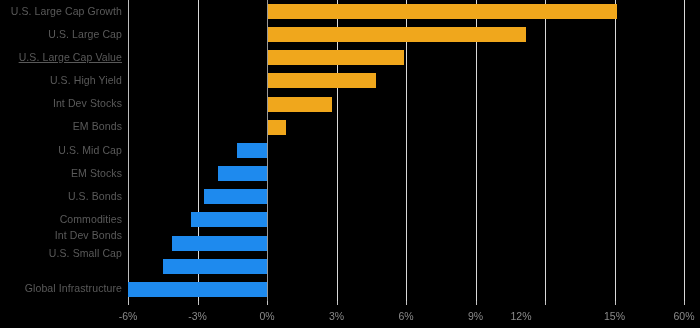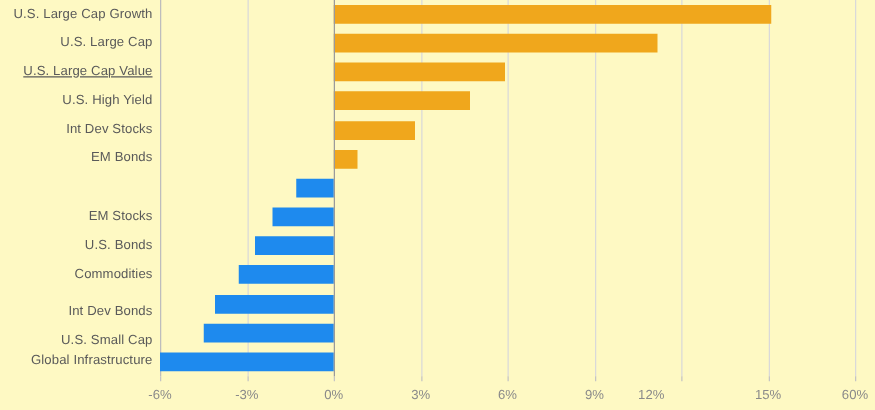--- a/index.html
+++ b/index.html
@@ -11,21 +11,21 @@
     width: 700px;
     height: 328px;
     font-family: "Liberation Sans", sans-serif;
     overflow: hidden;
   }
 
   #chart-root {
     position: relative;
     width: 700px;
     height: 328px;
-    background: #fef9c3;
+    background: #000000;
   }
 
   
   #plot-area {
     position: absolute;
     left: 128px;
     top: 0px;
     width: 556px;
     height: 301px;
   }
@@ -109,25 +109,26 @@
 
 <div id="chart-root">
 
   <div id="category-labels">
       <div class="cat-label" style="top: 4.57692px;">U.S. Large Cap Growth</div>
       <div class="cat-label" style="top: 27.7308px;">U.S. Large Cap</div>
       <div class="cat-label" style="top: 50.8846px; text-decoration: underline;">U.S. Large Cap Value</div>
       <div class="cat-label" style="top: 74.0385px;">U.S. High Yield</div>
       <div class="cat-label" style="top: 97.1923px;">Int Dev Stocks</div>
       <div class="cat-label" style="top: 120.346px;">EM Bonds</div>
+      <div class="cat-label" style="top: 143.5px;">U.S. Mid Cap</div>
       <div class="cat-label" style="top: 166.654px;">EM Stocks</div>
       <div class="cat-label" style="top: 189.808px; padding-left: 20px;">U.S. Bonds</div>
       <div class="cat-label" style="top: 212.962px;">Commodities</div>
-      <div class="cat-label" style="top: 243px; margin-left: 41px;">Int Dev Bonds</div>
-      <div class="cat-label" style="top: 266px;">U.S. Small Cap</div>
+      <div class="cat-label" style="top: 229px; margin-left: 41px;">Int Dev Bonds</div>
+      <div class="cat-label" style="top: 247px;">U.S. Small Cap</div>
       <div class="cat-label" style="top: 282.423px;">Global Infrastructure</div>
     </div>
 
   <div id="plot-area">
     <div id="gridlines">
         <div class="gridline axis-start" style="left: 0px;"></div>
         <div class="gridline" style="left: 69.5px;"></div>
         <div class="gridline zero-line" style="left: 139px;"></div>
         <div class="gridline" style="left: 208.5px;"></div>
         <div class="gridline" style="left: 278px;"></div>

